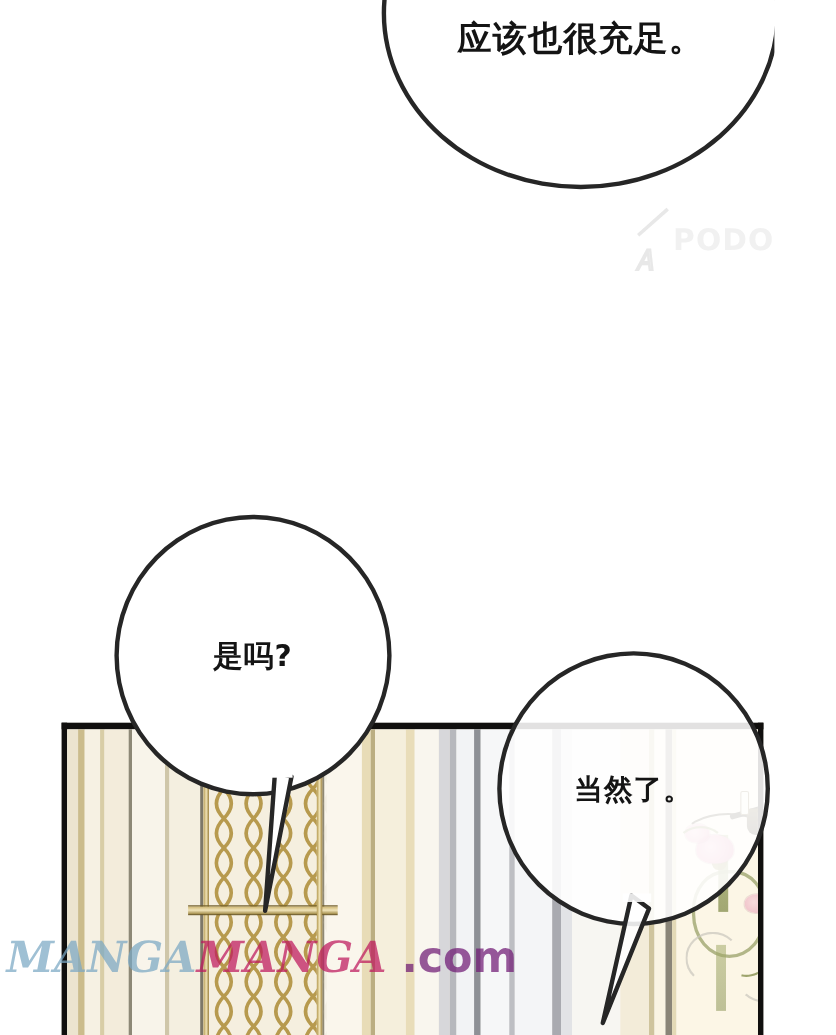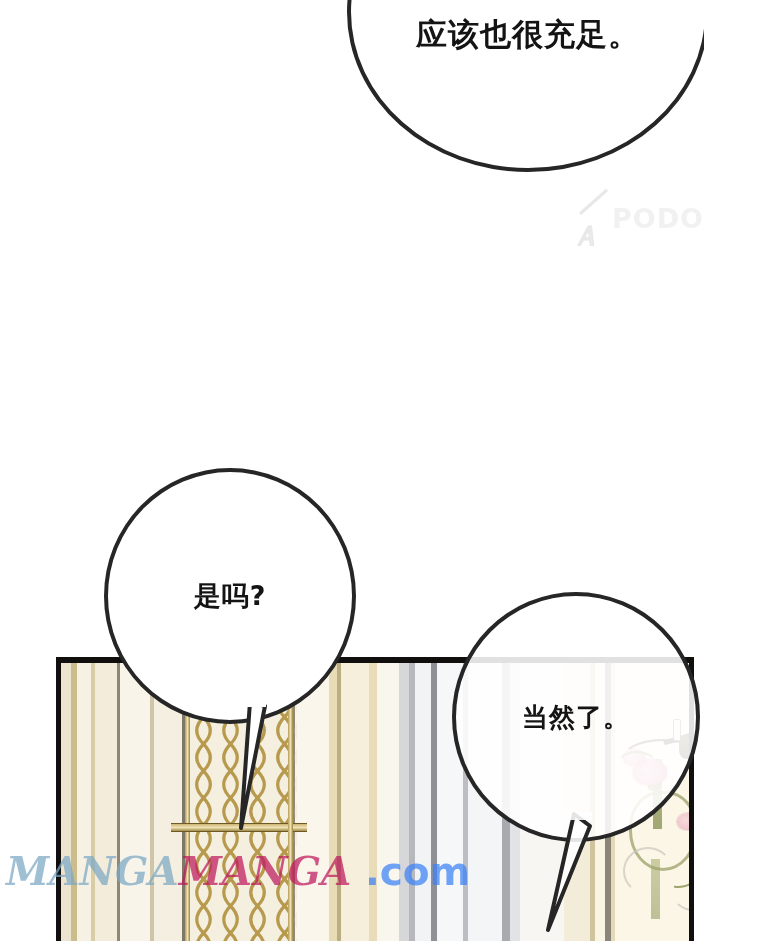--- a/index.html
+++ b/index.html
@@ -232,21 +232,21 @@
     top: 848px;
     font-family: "DejaVu Serif", "Liberation Serif", serif;
     font-size: 39px;
     font-style: italic;
     font-weight: 700;
     white-space: nowrap;
     opacity: .72;
   }
   .wm-cola .c1 { color: #7ba8c4; }
   .wm-cola .c2 { color: #be185d; }
-  .wm-cola .c3 { color: #3b82f6; font-style: normal; font-family: "DejaVu Sans","Liberation Sans",sans-serif; }
+  .wm-cola .c3 { color: #701a75; font-style: normal; font-family: "DejaVu Sans","Liberation Sans",sans-serif; }
 
   .wm-acloud {
     position: absolute;
     left: 14px;
     top: 892px;
     font-family: "DejaVu Sans", "Liberation Sans", sans-serif;
     font-size: 38px;
     font-style: italic;
     font-weight: 800;
     color: #b99a6e;

